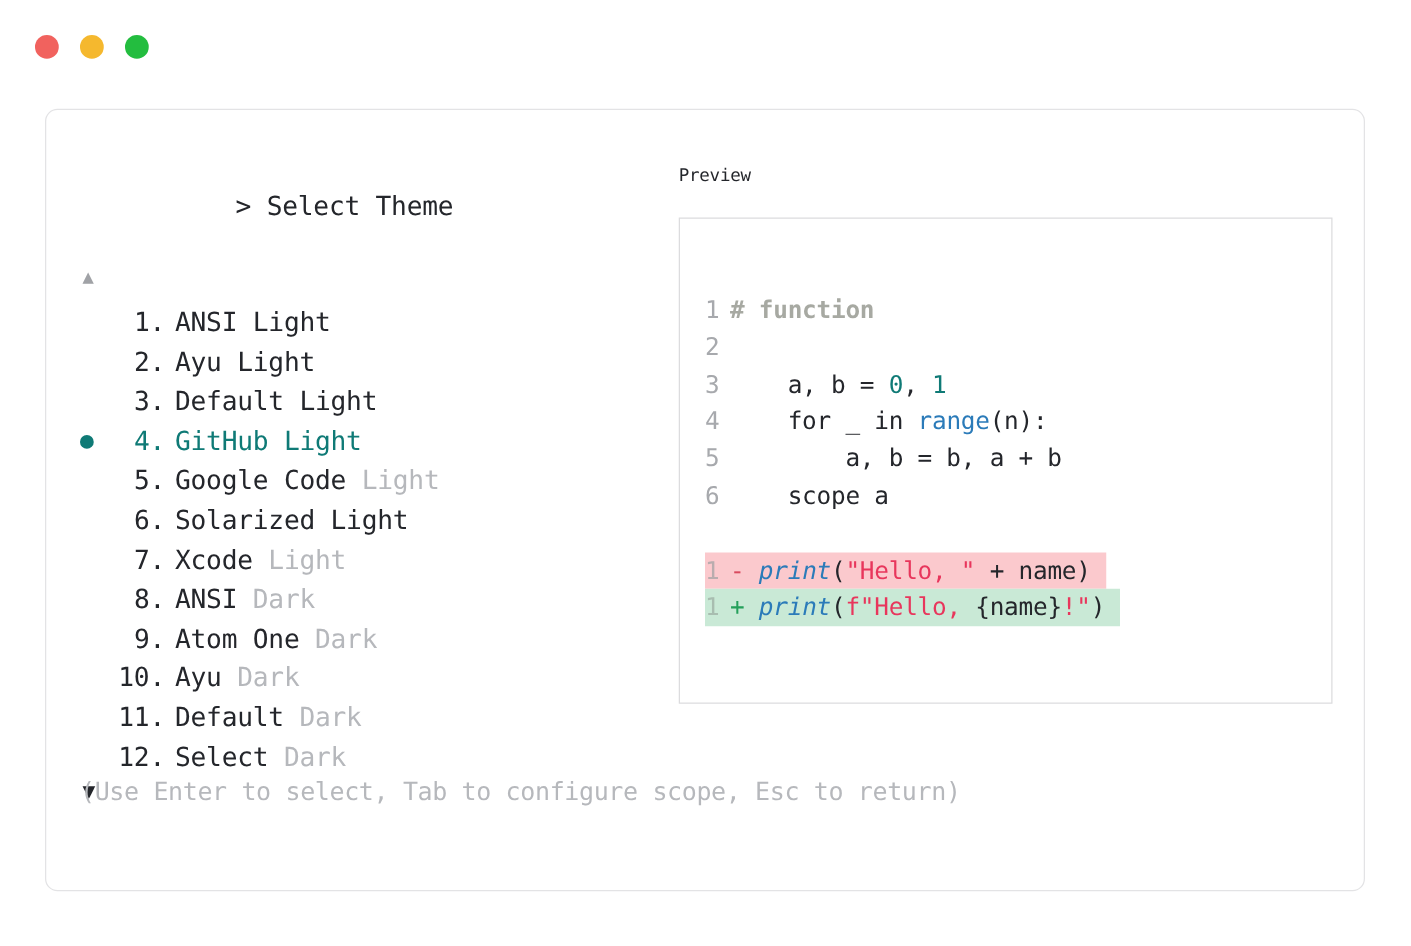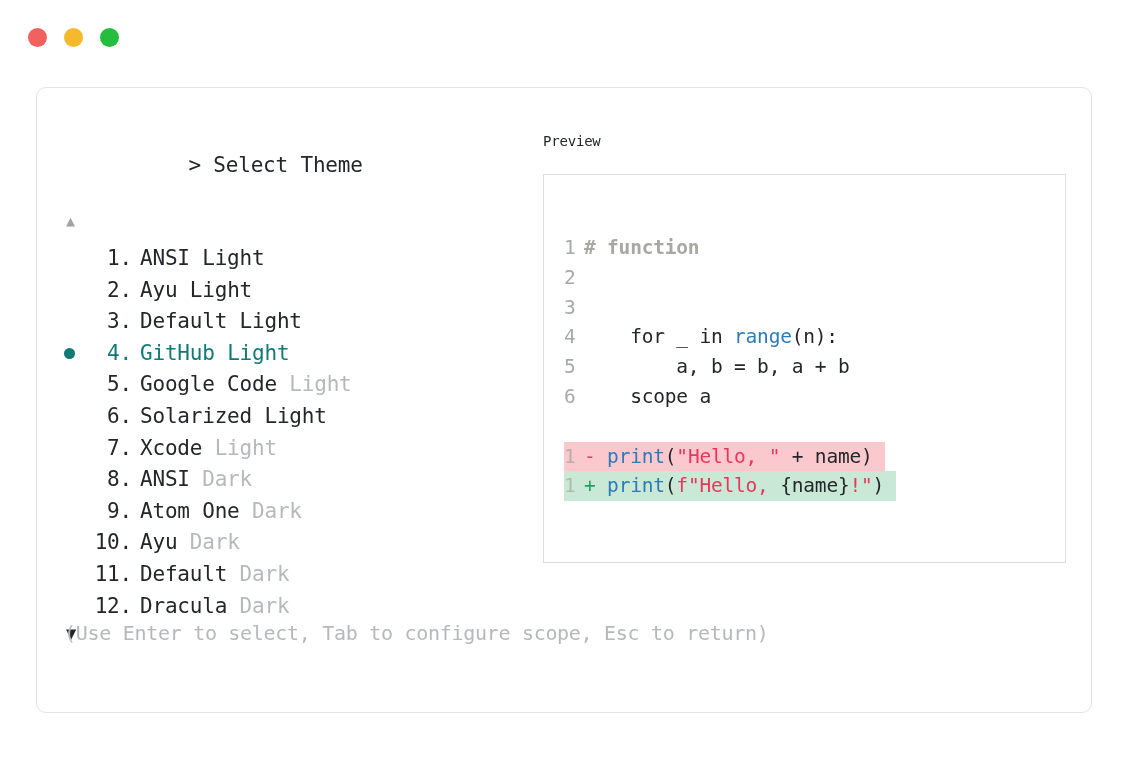--- a/index.html
+++ b/index.html
@@ -134,21 +134,21 @@
   }
   .code-text { color: #24262b; }
 
   .tok-comment { color: #a7a9a2; font-weight: bold; }
   .tok-kw      { color: #24262b; }
   .tok-fn      { color: #9e2c2c; }
   .tok-num     { color: #0f7a76; }
   .tok-builtin { color: #2b7bb9; }
   .tok-plain   { color: #24262b; }
   .tok-str     { color: #e8365c; }
-  .tok-print   { color: #2b7bb9; }
+  .tok-print   { color: #2b7bb9; font-style: italic; }
   .tok-minus   { color: #d94a5e; }
   .tok-plus    { color: #25a05b; }
 
   .code-gap { height: 29.8px; }
 
   .diff-wrap { margin-top: 0; }
   .diff-line {
     display: flex;
     height: 29.8px;
     line-height: 29.8px;
@@ -190,37 +190,37 @@
             <div class="theme-row"><span class="bullet-cell"></span><span class="idx">2.</span><span class="dotsep"></span><span class="tname">Ayu</span><span> </span><span class="tvariant">Light</span></div>
             <div class="theme-row"><span class="bullet-cell"></span><span class="idx">3.</span><span class="dotsep"></span><span class="tname">Default</span><span> </span><span class="tvariant">Light</span></div>
             <div class="theme-row selected"><span class="bullet-cell"><span class="bullet"></span></span><span class="idx">4.</span><span class="dotsep"></span><span class="tname">GitHub</span><span> </span><span class="tvariant">Light</span></div>
             <div class="theme-row"><span class="bullet-cell"></span><span class="idx">5.</span><span class="dotsep"></span><span class="tname">Google Code</span><span> </span><span class="tvariant muted">Light</span></div>
             <div class="theme-row"><span class="bullet-cell"></span><span class="idx">6.</span><span class="dotsep"></span><span class="tname">Solarized</span><span> </span><span class="tvariant">Light</span></div>
             <div class="theme-row"><span class="bullet-cell"></span><span class="idx">7.</span><span class="dotsep"></span><span class="tname">Xcode</span><span> </span><span class="tvariant muted">Light</span></div>
             <div class="theme-row"><span class="bullet-cell"></span><span class="idx">8.</span><span class="dotsep"></span><span class="tname">ANSI</span><span> </span><span class="tvariant muted">Dark</span></div>
             <div class="theme-row"><span class="bullet-cell"></span><span class="idx">9.</span><span class="dotsep"></span><span class="tname">Atom One</span><span> </span><span class="tvariant muted">Dark</span></div>
             <div class="theme-row"><span class="bullet-cell"></span><span class="idx">10.</span><span class="dotsep"></span><span class="tname">Ayu</span><span> </span><span class="tvariant muted">Dark</span></div>
             <div class="theme-row"><span class="bullet-cell"></span><span class="idx">11.</span><span class="dotsep"></span><span class="tname">Default</span><span> </span><span class="tvariant muted">Dark</span></div>
-            <div class="theme-row"><span class="bullet-cell"></span><span class="idx">12.</span><span class="dotsep"></span><span class="tname">Dracula</span><span> </span><span class="tvariant muted">Dark</span></div>
+            <div class="theme-row"><span class="bullet-cell"></span><span class="idx">12.</span><span class="dotsep"></span><span class="tname">Select</span><span> </span><span class="tvariant muted">Dark</span></div>
           </div>
 
         <div class="scroll-arrow down">▼</div>
       </div>
 
       <div class="hint">(Use Enter to select, Tab to configure scope, Esc to return)</div>
 
       <div class="right-col">
         <div class="preview-label">Preview</div>
 
         <div class="code-box">
           <div class="code-body">
             <div id="code-lines">
                 <div class="code-line"><span class="ln">1</span><span class="code-text"><span class="tok-comment"># function</span></span></div>
                 <div class="code-line"><span class="ln">2</span></div>
-                <div class="code-line"><span class="ln">3</span></div>
+                <div class="code-line"><span class="ln">3</span><span class="code-text"><span class="tok-plain">    a, b = </span><span class="tok-num">0</span><span class="tok-plain">, </span><span class="tok-num">1</span></span></div>
                 <div class="code-line"><span class="ln">4</span><span class="code-text"><span class="tok-plain">    for _ in </span><span class="tok-builtin">range</span><span class="tok-plain">(n):</span></span></div>
                 <div class="code-line"><span class="ln">5</span><span class="code-text"><span class="tok-plain">        a, b = b, a + b</span></span></div>
                 <div class="code-line"><span class="ln">6</span><span class="code-text"><span class="tok-plain">    scope a</span></span></div>
               </div>
             <div class="code-gap"></div>
             <div class="diff-wrap" id="diff-lines">
                 <div class="diff-line removed" style="background: rgb(251, 201, 205);"><span class="ln">1</span><span class="code-text diff-pad"><span class="tok-minus">- </span><span class="tok-print">print</span><span class="tok-plain">(</span><span class="tok-str">"Hello, "</span><span class="tok-plain"> + name)</span></span></div>
                 <div class="diff-line added" style="background: rgb(201, 233, 214);"><span class="ln">1</span><span class="code-text diff-pad"><span class="tok-plus">+ </span><span class="tok-print">print</span><span class="tok-plain">(</span><span class="tok-str">f"Hello, </span><span class="tok-plain">{name}</span><span class="tok-str">!"</span><span class="tok-plain">)</span></span></div>
               </div>
           </div>

